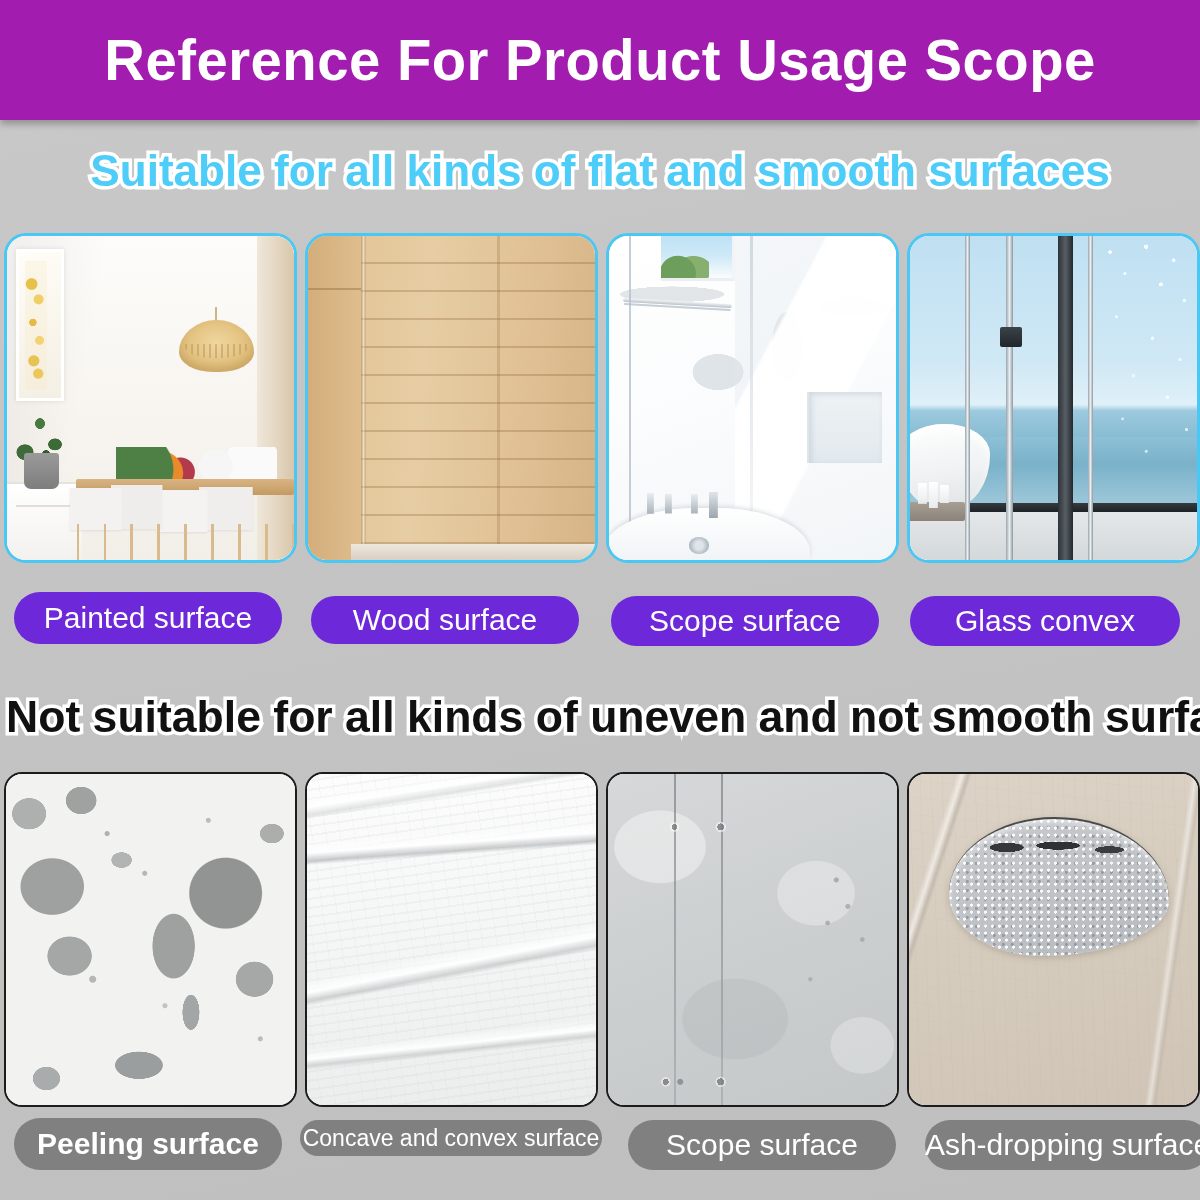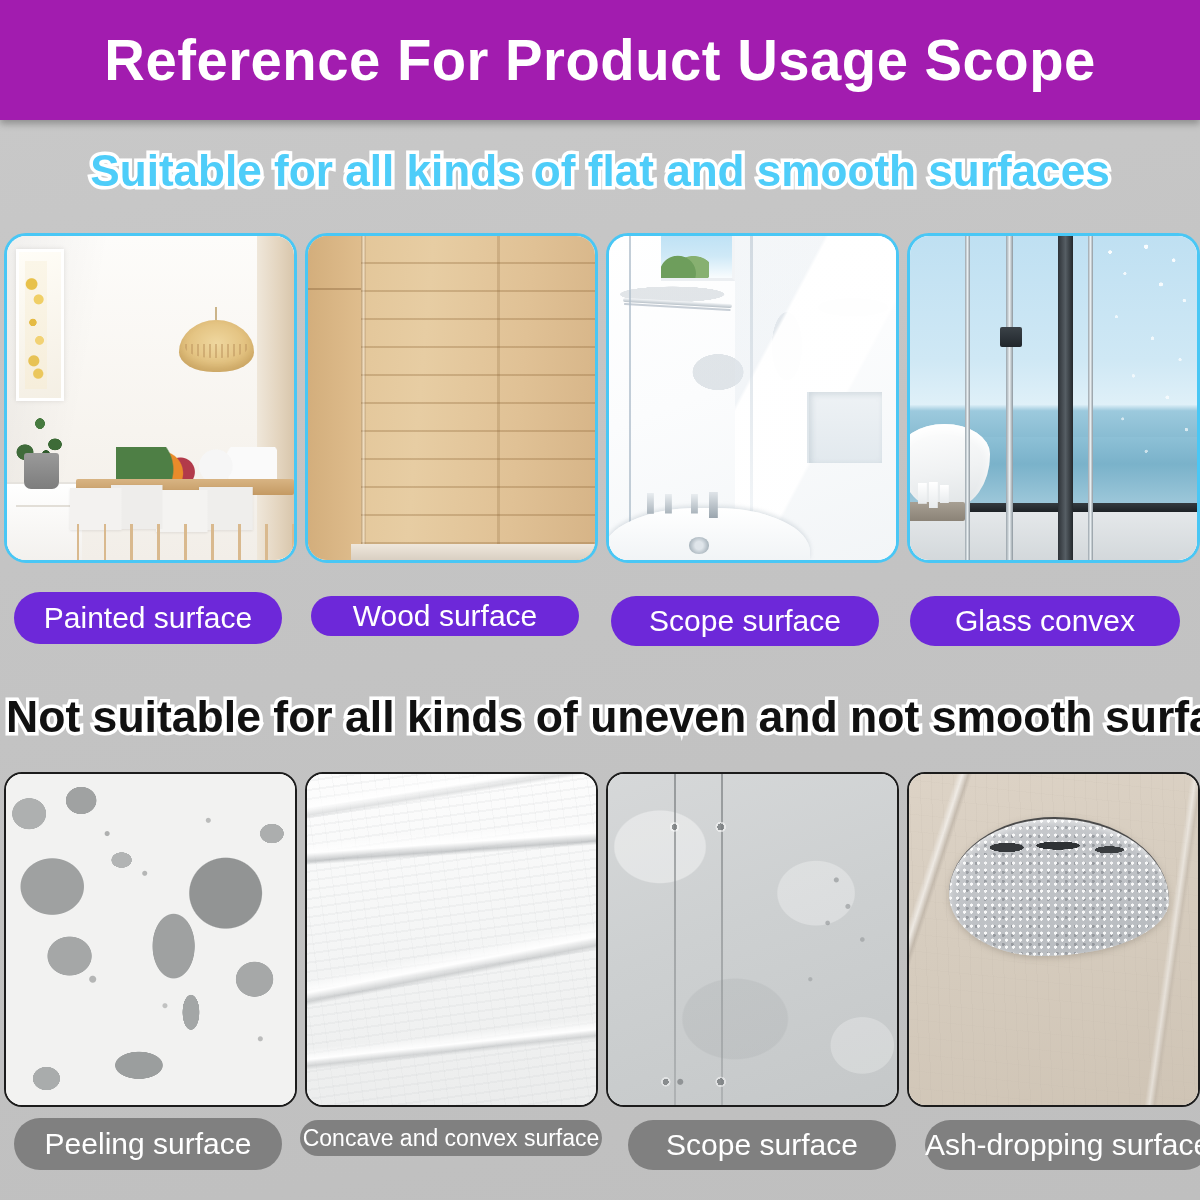--- a/index.html
+++ b/index.html
@@ -562,21 +562,21 @@
       <div class="mullion m2"></div>
       <div class="mullion m3"></div>
       <div class="mullion m4"></div>
       <div class="hinge"></div>
       <div class="droplets"></div>
     </div>
   </div>
 </div>
 
 <div class="pill pill-blue" style="left:14px;  top:592px; width:268px; height:52px;">Painted surface</div>
-<div class="pill pill-blue" style="left:311px; top:596px; width:268px; height:40px;">Wood surface</div>
+<div class="pill pill-blue" style="left:311px; top:596px; width:268px; height:48px;">Wood surface</div>
 <div class="pill pill-blue" style="left:611px; top:596px; width:268px; height:50px;">Scope surface</div>
 <div class="pill pill-blue" style="left:910px; top:596px; width:270px; height:50px;">Glass convex</div>
 
 <div class="subtitle-not">Not suitable for all kinds of uneven and not smooth surfaces</div>
 
 <div class="row row-unsuitable">
 
   <div class="card">
     <div class="photo ph-peeling">
       <div class="patches"></div>
@@ -601,16 +601,16 @@
   </div>
 
   <div class="card">
     <div class="photo ph-ash">
       <div class="creases"></div>
       <div class="blob"></div>
     </div>
   </div>
 </div>
 
-<div class="pill pill-gray" style="left:14px;  top:1118px; width:268px; height:52px;">Peeling surface</div>
+<div class="pill pill-gray" style="left:14px;  top:1118px; width:268px; height:52px;font-weight:bold;">Peeling surface</div>
 <div class="pill pill-gray small" style="left:300px; top:1120px; width:302px; height:36px;">Concave and convex surface</div>
 <div class="pill pill-gray" style="left:628px; top:1120px; width:268px; height:50px;">Scope surface</div>
 <div class="pill pill-gray" style="left:925px; top:1120px; width:285px; height:50px;">Ash-dropping surface</div>
 
 </body></html>

